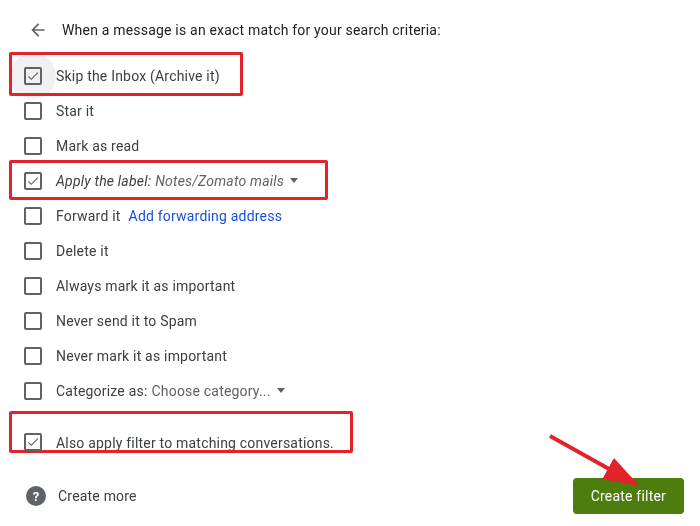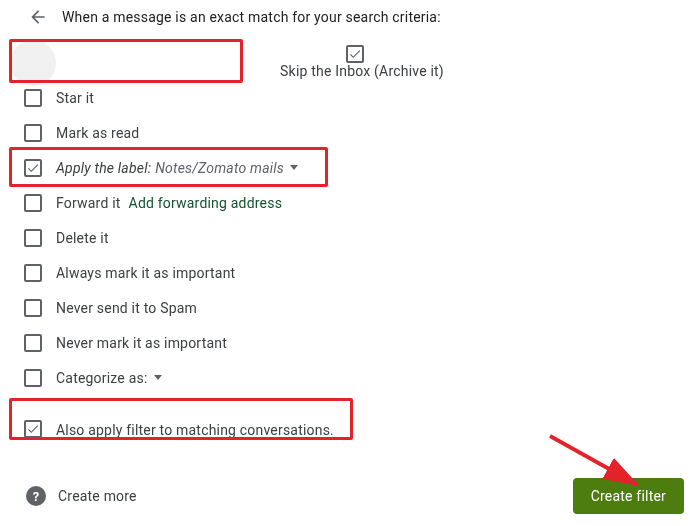--- a/index.html
+++ b/index.html
@@ -9,21 +9,21 @@
     font-family: Roboto, Arial, sans-serif;
     font-size: 14px;
     color: #3c4043;
     background: #fff;
     position: relative;
     letter-spacing: .2px;
   }
   .header {
     display: flex;
     align-items: center;
-    padding: 7px 18px 18px 28px;
+    padding: 20px 18px 18px 28px;
   }
   .back-arrow {
     width: 20px; height: 20px;
     margin-right: 14px;
     color: #5f6368;
     display: flex; align-items: center; justify-content: center;
   }
   .header-title { color: #202124; font-size: 14px; }
 
   .options { padding: 0 0 0 24px; }
@@ -62,21 +62,21 @@
     display: inline-flex;
     align-items: center;
     gap: 4px;
   }
   .red-box {
     position: absolute;
     border: 3px solid #e3232a;
     border-radius: 2px;
     pointer-events: none;
   }
-  .link-blue { color: #14532d; margin-left: 8px; }
+  .link-blue { color: #1d4ed8; margin-left: 8px; }
   .tri-down {
     width: 0; height: 0;
     border-left: 4px solid transparent;
     border-right: 4px solid transparent;
     border-top: 5px solid #5f6368;
     margin-left: 2px;
   }
 
   .footer {
     position: absolute;
@@ -126,21 +126,21 @@
   <span class="back-arrow">
     <svg viewBox="0 0 24 24" width="20" height="20" fill="#5f6368">
         <path d="M20 11H7.83l5.59-5.59L12 4l-8 8 8 8 1.41-1.41L7.83 13H20z"></path>
       </svg>
   </span>
   <span class="header-title">When a message is an exact match for your search criteria:</span>
 </div>
 
 <div class="options">
 
-  <div class="row" style="position:relative;flex-direction:column;">
+  <div class="row" style="position:relative;">
     <div class="focus-ring"></div>
     <span class="checkbox checked">
       <svg viewBox="0 0 24 24" fill="#5f6368">
           <path d="M9 16.17 4.83 12l-1.42 1.41L9 19 21 7l-1.41-1.41z"></path>
         </svg>
     </span>
     <span class="label-text">Skip the Inbox (Archive it)</span>
     <div class="red-box" style="left:-15px; top:-6px; width:234px; height:44px;"></div>
   </div>
 
@@ -191,20 +191,21 @@
 
   <div class="row">
     <span class="checkbox"></span>
     <span class="label-text">Never mark it as important</span>
   </div>
 
   <div class="row">
     <span class="checkbox"></span>
     <span class="inline-label">Categorize as:</span>
     <span class="dropdown-value">
+      <span>Choose category...</span>
       <span class="tri-down"></span>
     </span>
   </div>
 
   <div class="row" style="position:relative; margin-top:8px;align-items:flex-end;">
     <span class="checkbox checked">
         <svg viewBox="0 0 24 24" fill="#5f6368">
           <path d="M9 16.17 4.83 12l-1.42 1.41L9 19 21 7l-1.41-1.41z"></path>
         </svg>
       </span>

